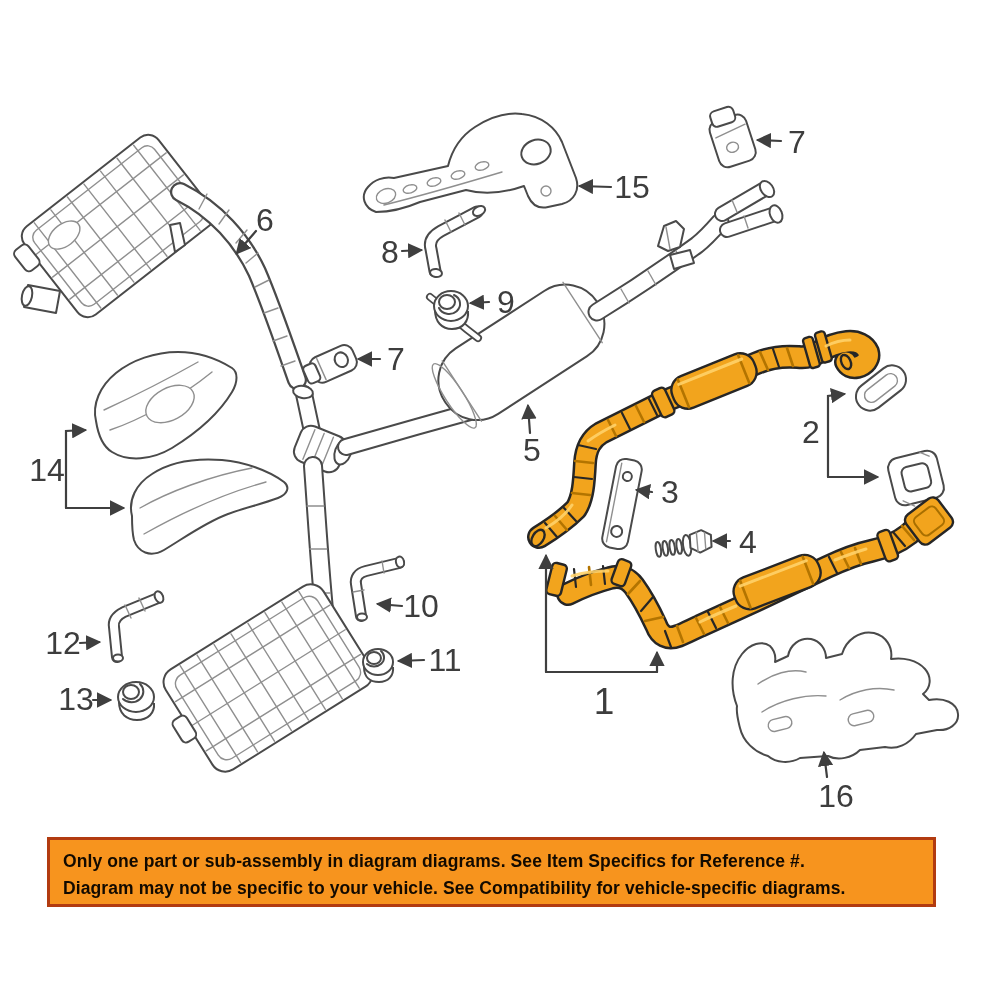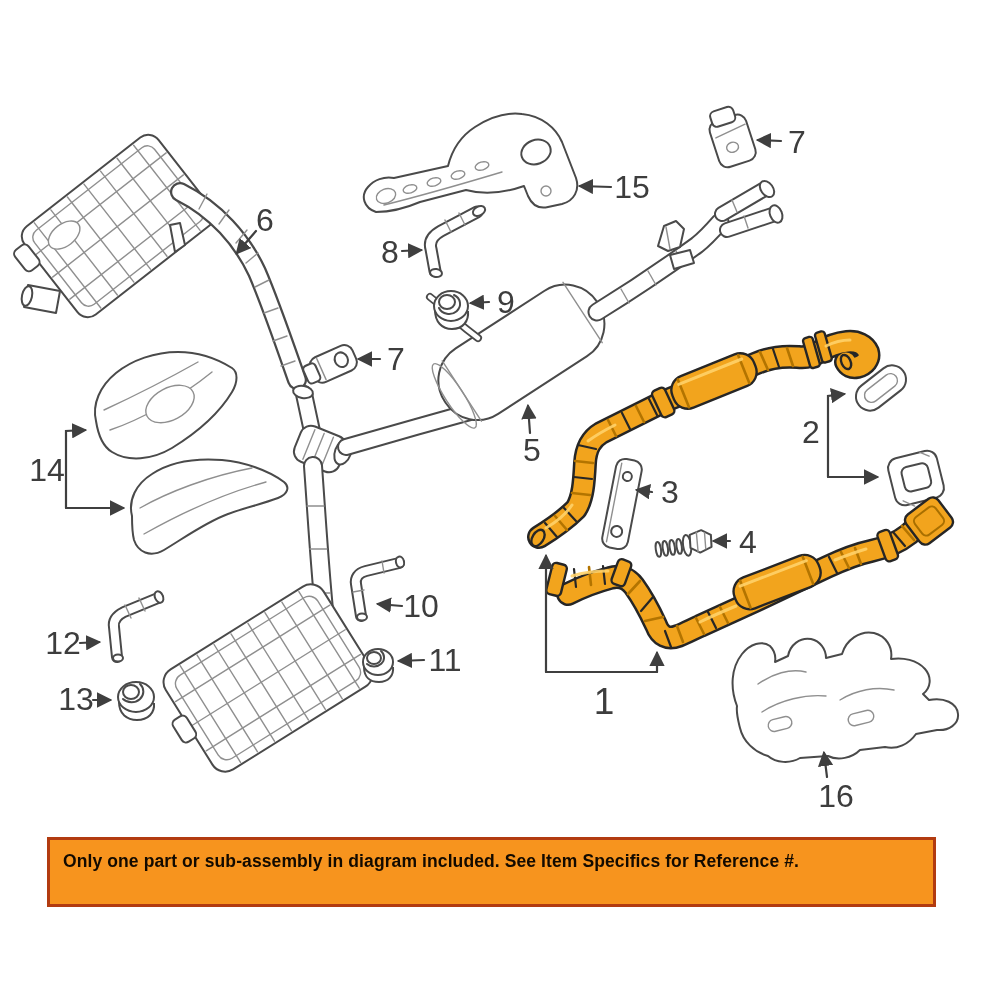--- a/index.html
+++ b/index.html
@@ -385,15 +385,16 @@
     <text class="co" x="445" y="671">11</text>
     <text class="co" x="63" y="654">12</text>
     <text class="co" x="76" y="710">13</text>
     <text class="co" x="47" y="481">14</text>
     <text class="co" x="632" y="198">15</text>
     <text class="co" x="836" y="807">16</text>
   </g>
 </svg>
 
   <div class="banner" id="banner" style="background: rgb(247, 148, 30); border-color: rgb(178, 59, 16); color: rgb(18, 10, 0);">
-    <div>Only one part or sub-assembly in diagram included. See Item Specifics for Reference #.</div>
+    <div>Only one part or sub-assembly in diagram diagrams. See Item Specifics for Reference #.</div>
+    <div>Diagram may not be specific to your vehicle. See Compatibility for vehicle-specific diagrams.</div>
   </div>
 </div>
 
 </body></html>

